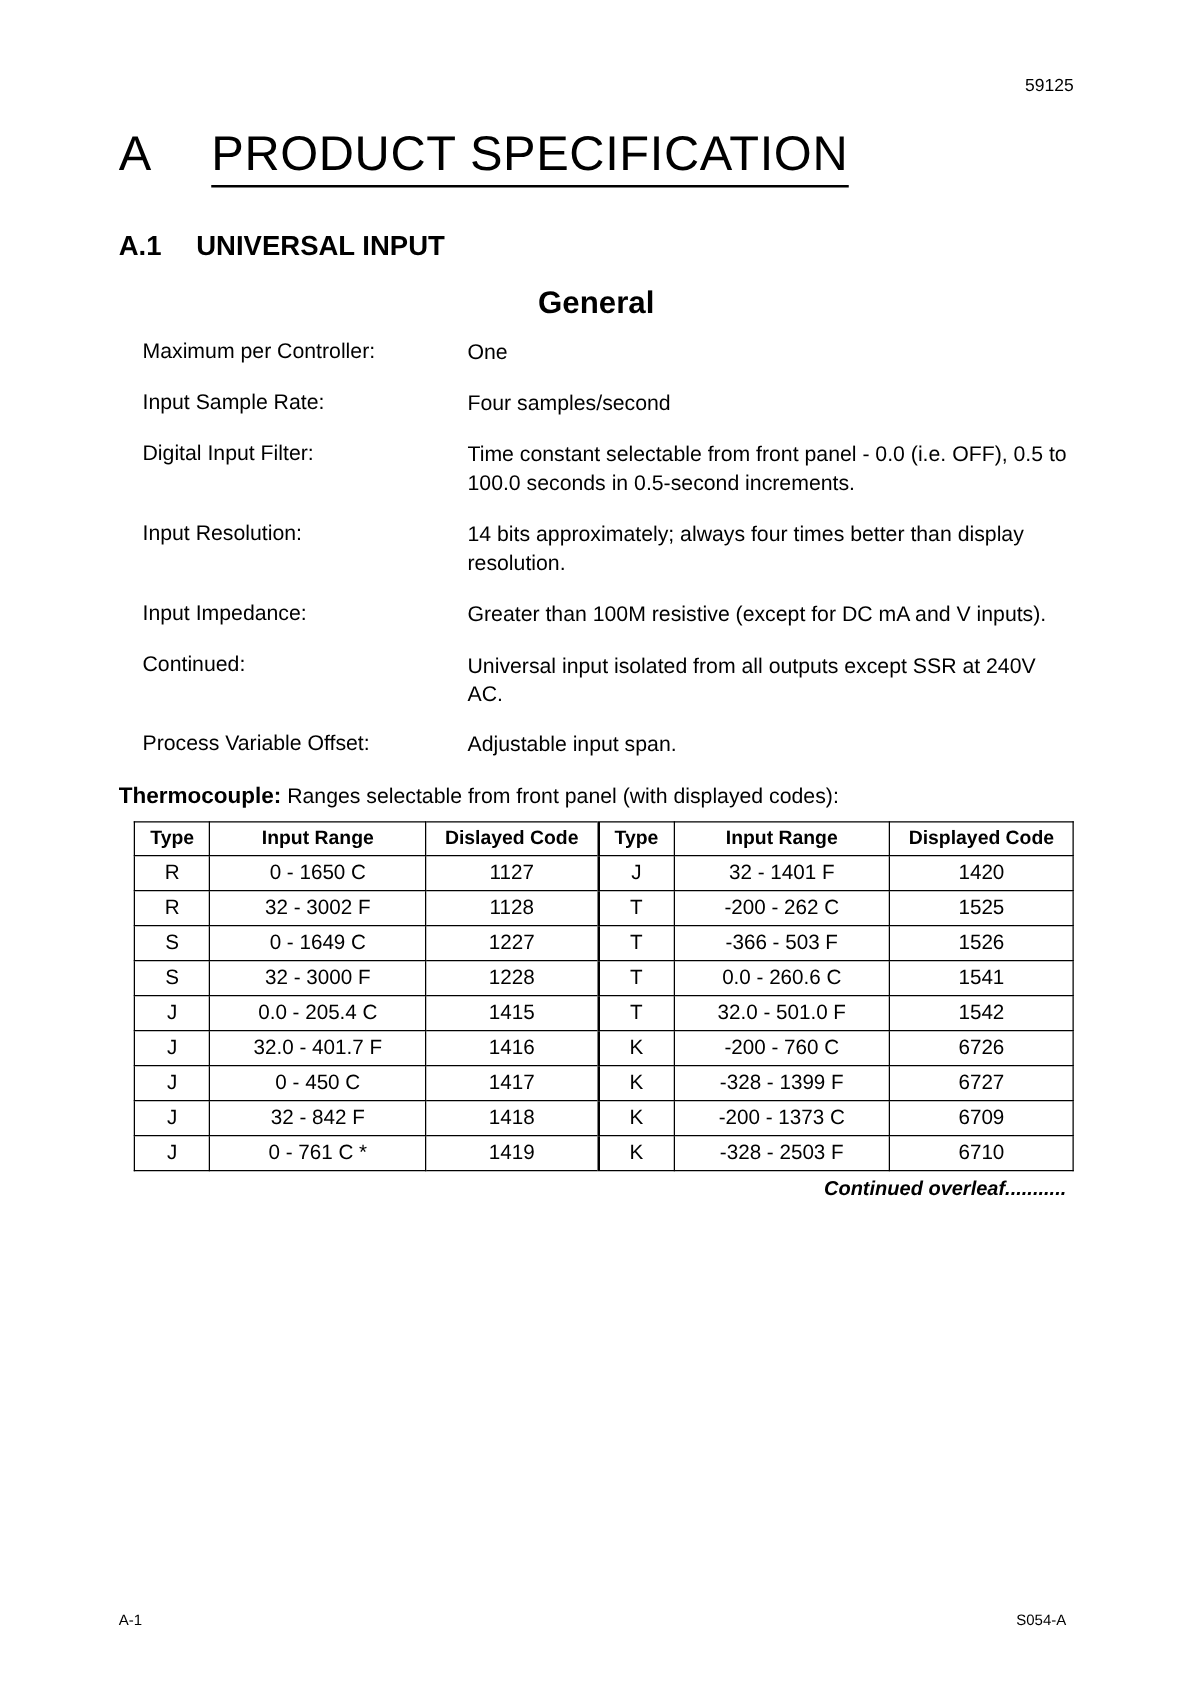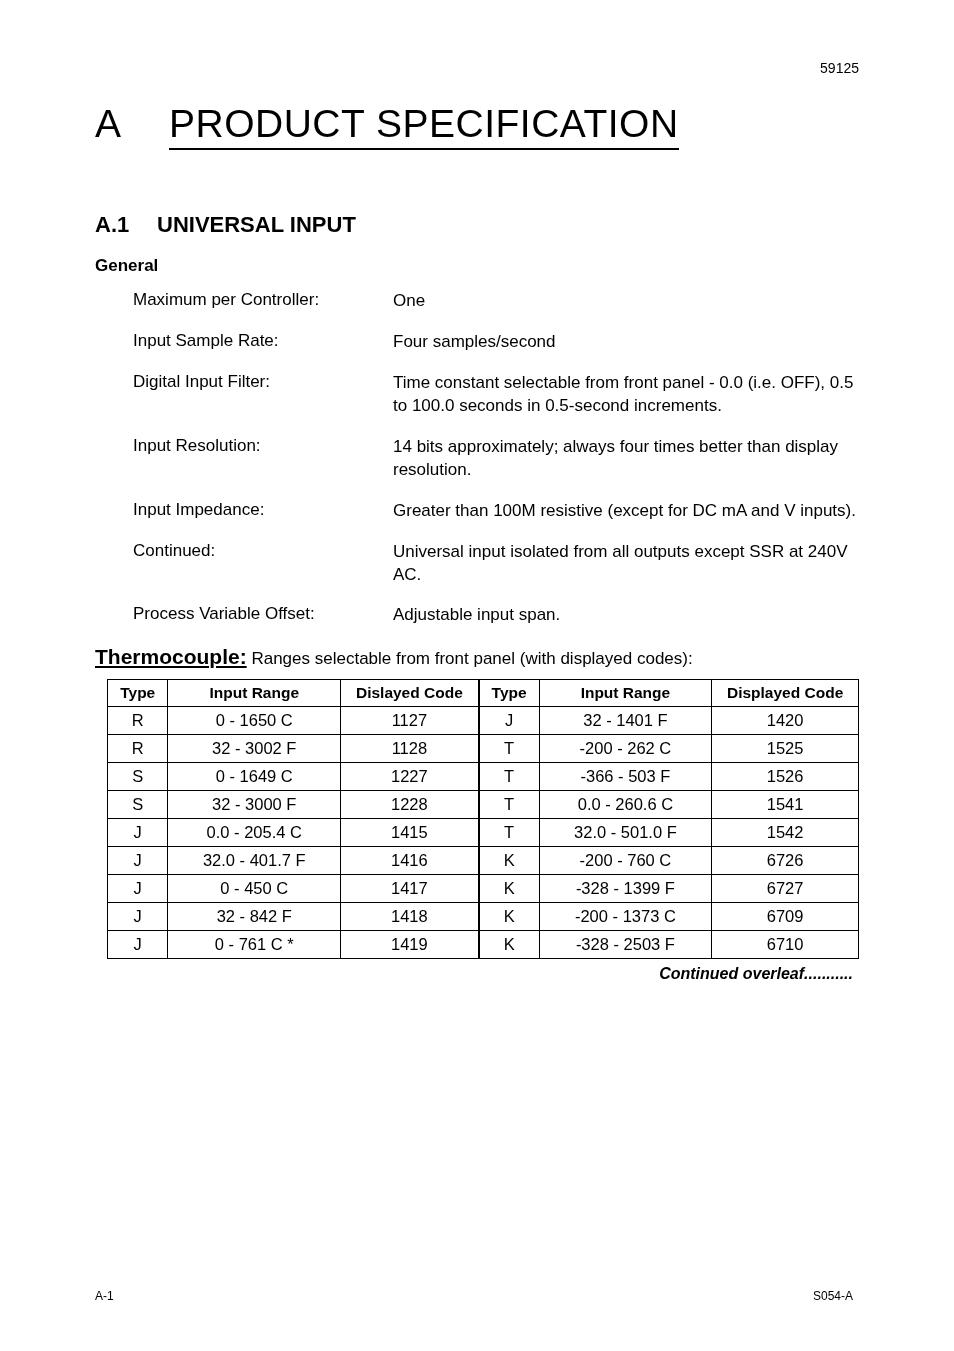--- a/index.html
+++ b/index.html
@@ -36,49 +36,49 @@
     display: inline-block;
     border-bottom: 2.5px solid #000;
     padding-bottom: 2px;
   }
   h2 {
     font-family: "Arial Black", Arial, sans-serif;
     font-weight: 900;
     font-size: 22px;
     margin: 0 0 18px 0;
   }
-  h2 .sec-num { display: inline-block; width: 62px; margin-top: 28px; }
+  h2 .sec-num { display: inline-block; width: 62px; }
   h3 {
     font-family: "Arial Black", Arial, sans-serif;
     font-weight: 900;
-    font-size: 17px;
+    font-size: 25px;
     margin: 0 0 14px 0;
+    text-align: center;
   }
   .specs {
-    margin-left: 38px;
+    margin-left: 19px;
   }
   .spec-row {
     display: flex;
     margin-bottom: 18px;
   }
   .spec-label {
     flex: 0 0 260px;
   }
   .spec-value {
     flex: 1;
     line-height: 1.35;
   }
   .thermo-intro {
     margin: 4px 0 10px 0;
   }
   .thermo-intro b {
     font-family: "Arial Black", Arial, sans-serif;
     font-weight: 900;
-    font-size: 21px;
-    text-decoration: underline;
+    font-size: 18px;
   }
   table {
     border-collapse: collapse;
     width: 100%;
     margin-left: 12px;
     width: calc(100% - 12px);
     border-radius: 28px;
   }
   th, td {
     border: 1.5px solid #000;

